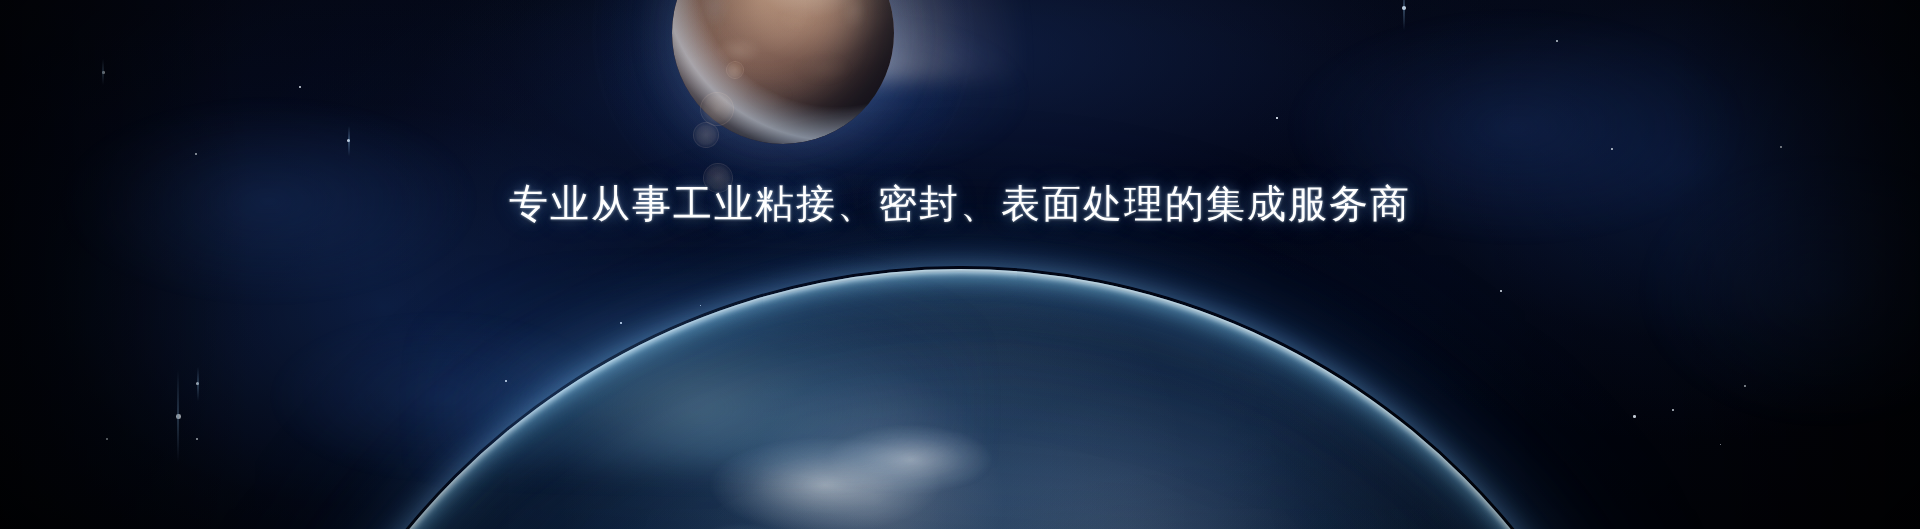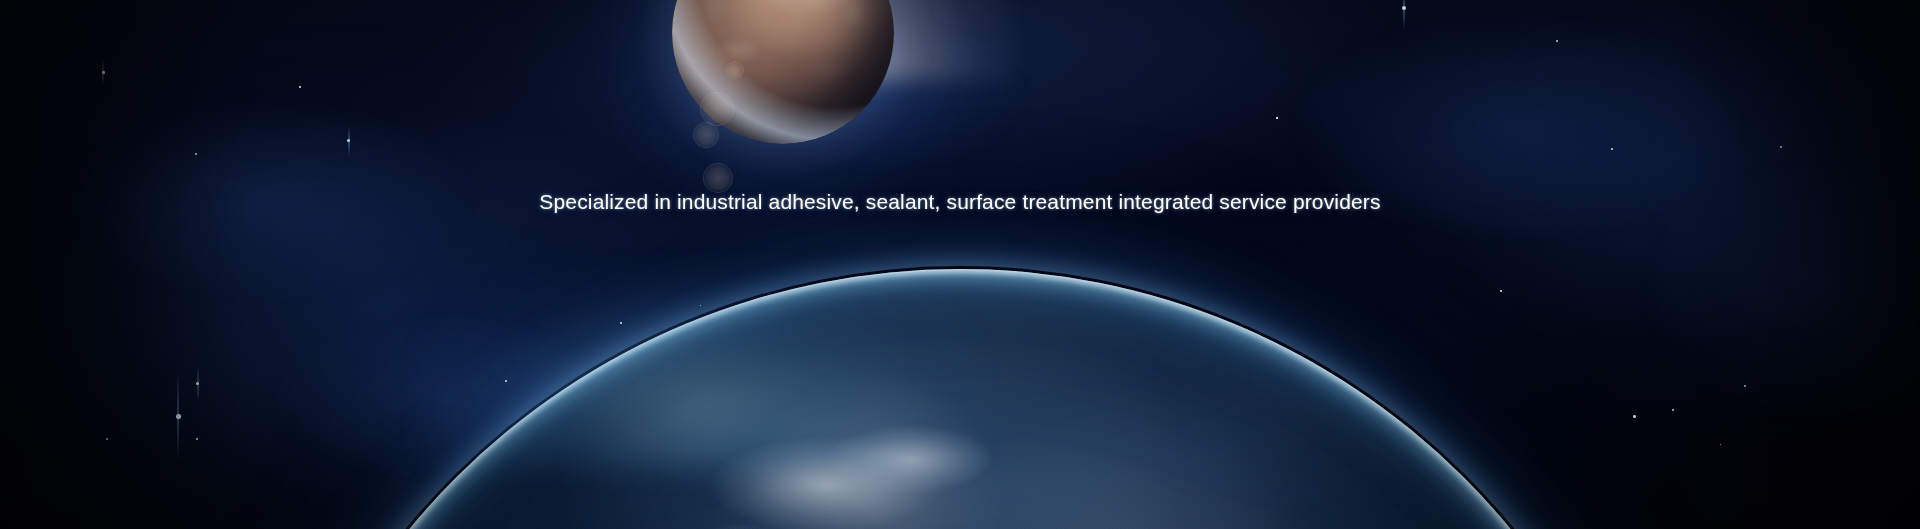--- a/index.html
+++ b/index.html
@@ -345,16 +345,16 @@
       <div class="terrain"></div>
       <div class="shade"></div>
     </div>
     <div class="earth-limb"></div>
   </div>
   <div class="earth-bloom"></div>
 
   <div class="vignette"></div>
 
   <div class="headline">
-    <div class="en">Specialized in industrial adhesive, sealant, surface treatment integrated service providers</div>
+    <div class="cn">专业从事工业粘接、密封、表面处理的集成服务商</div>
   </div>
 
 </div>
 
 </body></html>

